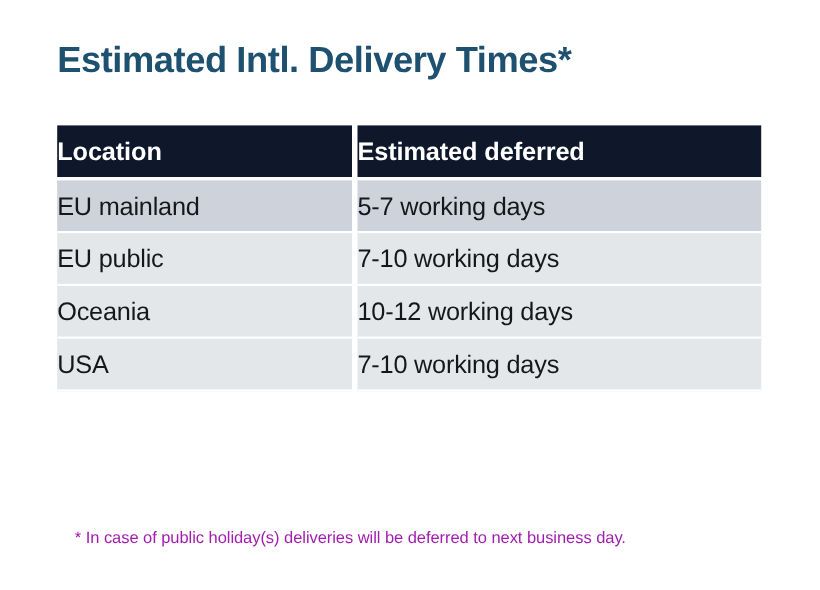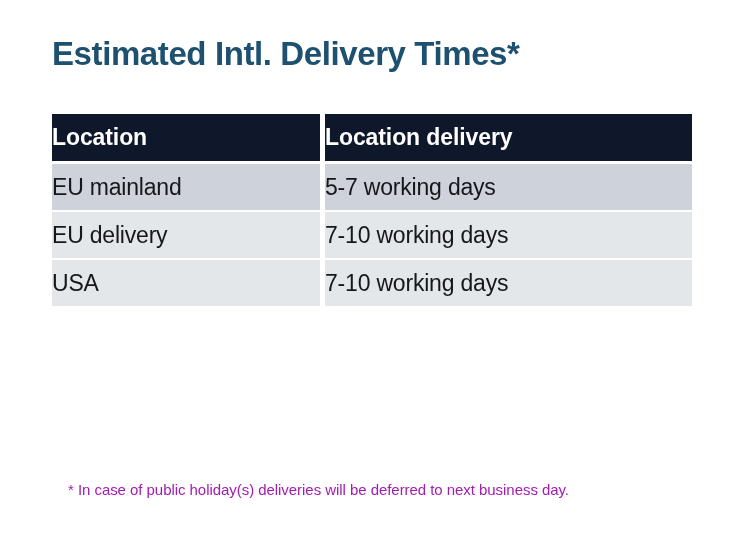--- a/index.html
+++ b/index.html
@@ -114,45 +114,50 @@
     <colgroup>
       <col class="col-location">
       <col class="col-gap">
       <col class="col-delivery">
     </colgroup>
 
     <thead>
       <tr>
         <th class="head-cell">Location</th>
         <th class="gap-cell"></th>
-        <th class="head-cell">Location delivery</th>
+        <th class="head-cell">Estimated deferred</th>
       </tr>
     </thead>
 
     <tbody>
 
       <tr class="spacer-row">
         <td></td>
         <td></td>
         <td></td>
       </tr>
 
       <tr class="row-odd">
         <td class="body-cell">EU mainland</td>
         <td class="gap-cell"></td>
         <td class="body-cell">5-7 working days</td>
       </tr>
 
       <tr class="row-even">
-        <td class="body-cell">EU delivery</td>
+        <td class="body-cell">EU public</td>
         <td class="gap-cell"></td>
         <td class="body-cell">7-10 working days</td>
       </tr>
 
 
+      <tr class="row-even">
+        <td class="body-cell">Oceania</td>
+        <td class="gap-cell"></td>
+        <td class="body-cell">10-12 working days</td>
+      </tr>
 
 
       <tr class="row-even">
         <td class="body-cell">USA</td>
         <td class="gap-cell"></td>
         <td class="body-cell">7-10 working days</td>
       </tr>
 
     </tbody>
   </table>

